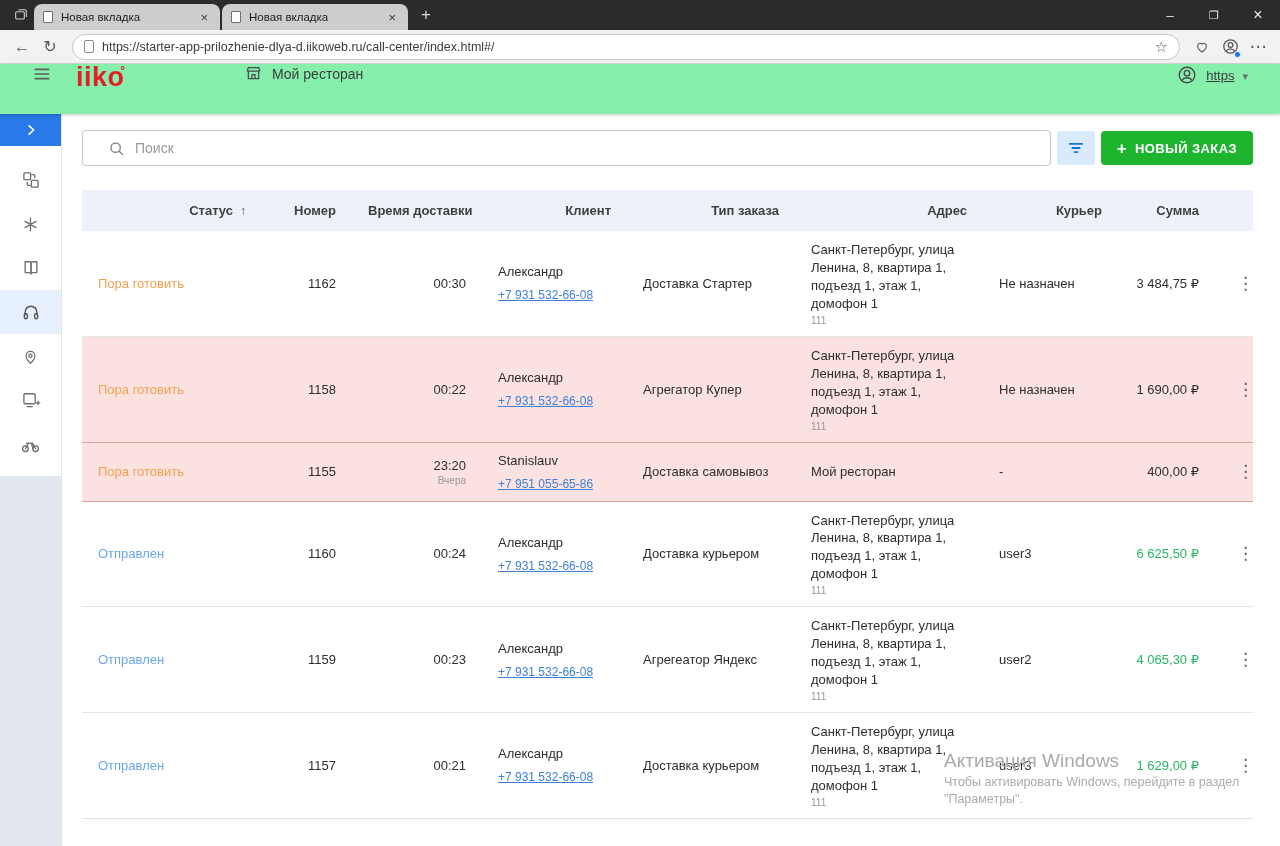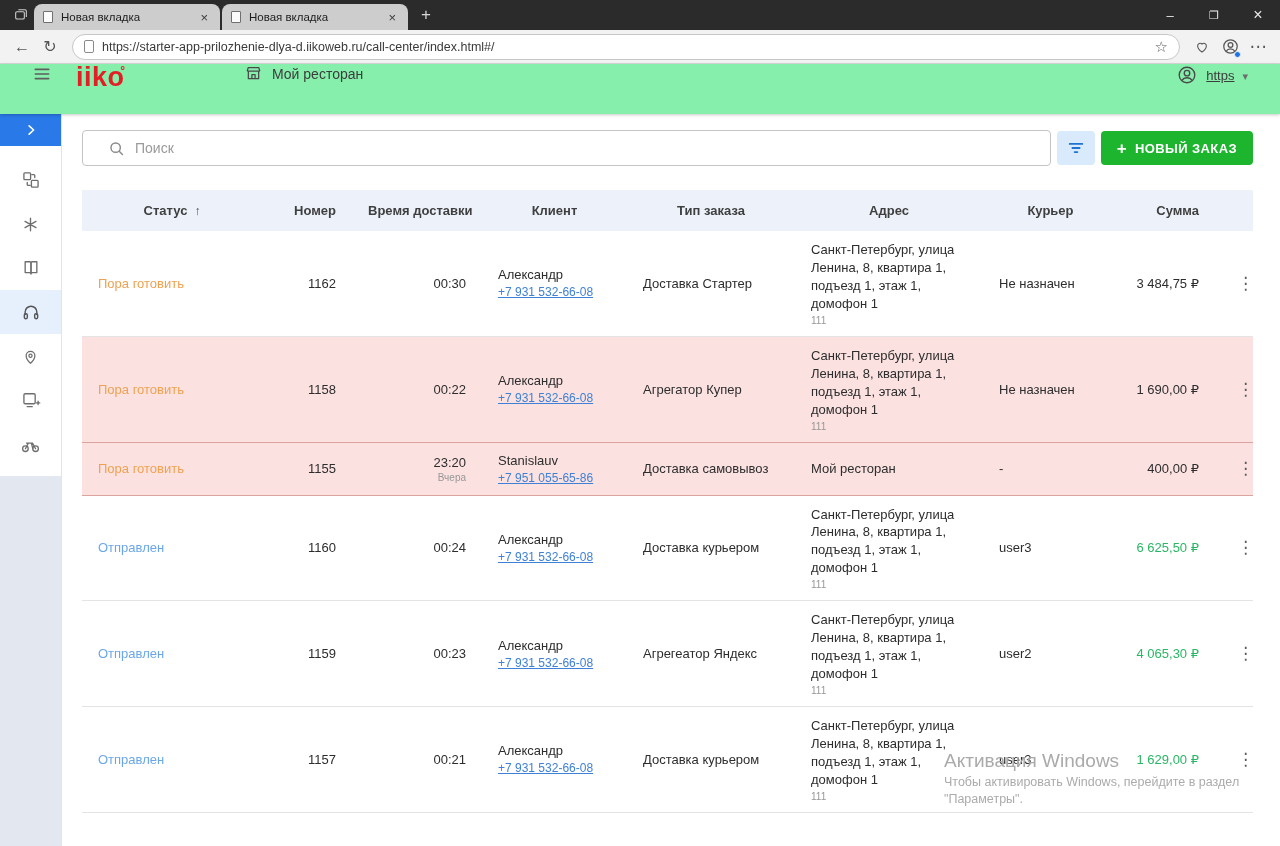--- a/index.html
+++ b/index.html
@@ -62,29 +62,29 @@
   .page-title{font-size:21px;font-weight:bold;color:#212121;width:278px}
   .search-box{flex:1;height:36px;border:1px solid #c5c5c5;border-radius:4px;display:flex;align-items:center;gap:10px;padding:0 25px;background:#fff}
   .search-input{border:none;outline:none;flex:1;font-size:14px;color:#333;font-family:inherit;background:transparent}
   .search-input::placeholder{color:#9a9a9a}
   .filter-btn{width:38px;height:34px;background:#d8eafc;border-radius:4px;margin-left:6px;display:flex;align-items:center;justify-content:center;border:none;cursor:pointer}
   .new-order-btn{height:34px;background:#1db52e;color:#fff;border:none;border-radius:4px;margin-left:6px;display:flex;align-items:center;gap:8px;padding:0 16px;font-size:13px;font-weight:bold;letter-spacing:.4px;cursor:pointer;font-family:inherit}
   .plus-glyph::before{content:"+";font-size:17px;font-weight:bold;line-height:1}
 
   
   .orders-table{width:100%;border-collapse:collapse;table-layout:fixed;margin-top:24px}
-  thead th{background:#edf2fa;font-size:13px;color:#3f3f3f;font-weight:bold;padding:13px 16px;text-align:center;white-space:nowrap}
+  thead th{background:#edf2fa;font-size:13px;color:#3f3f3f;font-weight:bold;padding:13px 16px;text-align:right;white-space:nowrap}
   th.r,td.r{text-align:right}
   .sort-arrow::after{content:"↑";margin-left:7px;font-size:12px;color:#4d4d4d;font-weight:normal}
   td{padding:10px 16px;vertical-align:middle;border-bottom:1px solid #e4e4e4;font-size:13px;color:#2d2d2d}
   tr.row-highlight td{background:#fbe2e1;border-bottom-color:#dda49f}
   .status-ready{color:#f0a150}
   .status-sent{color:#6ba7e8}
   .subnote{font-size:10px;color:#979797;margin-top:2px}
-  .phone{color:#3f81d6;font-size:12px;text-decoration:underline;display:inline-block;margin-top:3px}
+  .phone{color:#3f81d6;font-size:12px;text-decoration:underline;display:inline-block;margin-top:9px}
   .addr{line-height:1.38}
   .sum-green{color:#29b765}
   .kebab{color:#5a5a5a;font-size:17px;cursor:pointer;display:inline-block;padding:2px 6px;line-height:1}
   .kebab::after{content:"⋮"}
 
   
   .watermark{position:absolute;left:944px;top:750px;z-index:10;pointer-events:none}
   .wm-title{font-size:19px;color:#aaaaaa}
   .wm-line{font-size:12.5px;color:#ababab;margin-top:3px}
 

